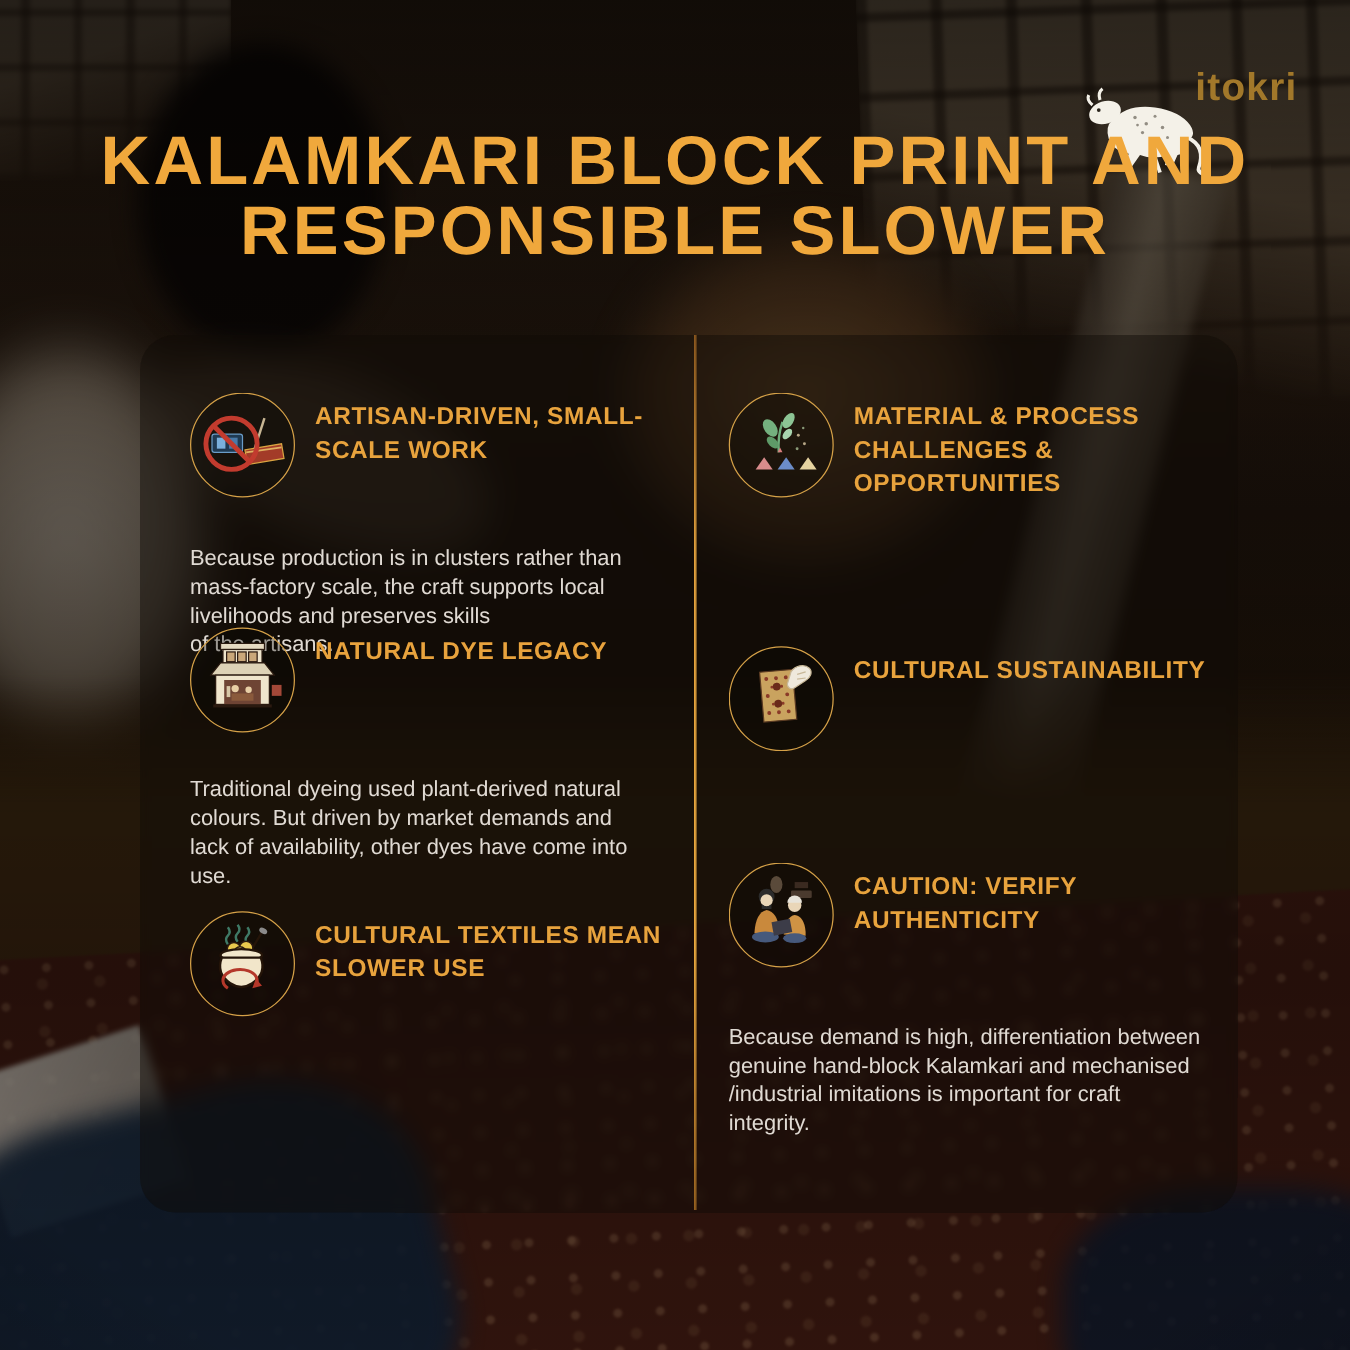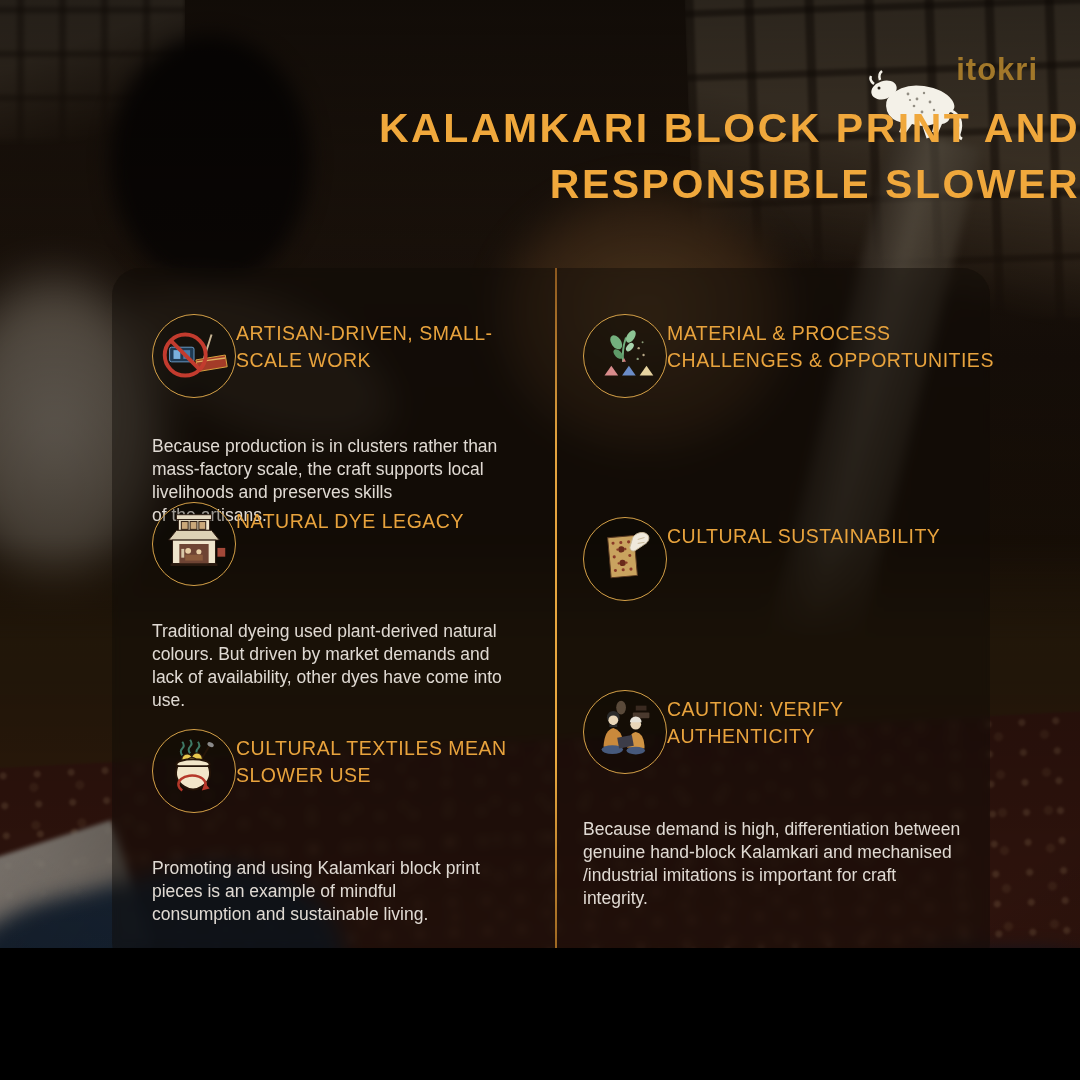--- a/index.html
+++ b/index.html
@@ -1,17 +1,17 @@
 <!DOCTYPE html>
 <html><head>
 <meta charset="utf-8">
 <style>
   html,body{margin:0;padding:0;background:#000;}
   .canvas{
-    position:relative;width:1080px;height:948px;overflow:hidden;
+    position:relative;width:1080px;height:1080px;overflow:hidden;
     background:#150d08;
     font-family:"Liberation Sans","DejaVu Sans",sans-serif;
   }
   .canvas *{box-sizing:border-box;}
   
   .bg{position:absolute;inset:0;}
   .bg > div{position:absolute;}
   .bg-base{inset:0;background:linear-gradient(180deg,#261a10 0%,#1a110a 38%,#221509 62%,#120c0a 100%);}
   .bg-shelf{left:690px;top:-20px;width:420px;height:350px;
     background:
@@ -56,33 +56,33 @@
   .bg-topdark{inset:0;background:linear-gradient(180deg,rgba(0,0,0,.55),rgba(0,0,0,.18) 28%,rgba(0,0,0,.42) 72%,rgba(0,0,0,.25));}
   .bg-vignette{inset:0;background:radial-gradient(130% 125% at 50% 42%,transparent 52%,rgba(0,0,0,.55) 100%);}
 
   
   .panel{position:absolute;left:112px;top:268px;width:878px;height:702px;border-radius:28px;
     background:rgba(16,11,7,.45);backdrop-filter:blur(4px);}
   .divider{position:absolute;left:555px;top:268px;width:2px;height:700px;
     background:linear-gradient(180deg,#8a571e,#e2a23e 25%,#eaa93f 70%,#96611f);}
 
   
-  .title{position:absolute;left:0;top:100px;width:1080px;text-align:right;
-    color:#F0A83C;font-size:41px;font-weight:700;letter-spacing:2.5px;line-height:56px;}
+  .title{position:absolute;left:0;top:100px;width:1080px;text-align:center;
+    color:#F0A83C;font-size:55px;font-weight:700;letter-spacing:2.5px;line-height:56px;}
   .logo{position:absolute;right:38px;top:48px;width:180px;height:110px;}
   .logo-text{position:absolute;right:4px;top:4px;color:#A2782A;font-size:31px;font-weight:700;letter-spacing:1px;}
   .logo-cow{position:absolute;left:0px;top:18px;width:110px;height:88px;}
 
   
   .section{position:absolute;width:420px;}
   .icon-row{display:flex;align-items:flex-start;}
   .icon-circle{flex:0 0 84px;width:84px;height:84px;border-radius:50%;
     border:1.5px solid #D5A148;background:rgba(8,5,3,.30);
     display:flex;align-items:center;justify-content:center;}
-  .sec-title{margin-left:0;padding-top:6px;color:#E8A33D;font-size:19.5px;font-weight:400;
+  .sec-title{margin-left:16px;padding-top:6px;color:#E8A33D;font-size:19.5px;font-weight:700;
     letter-spacing:.5px;line-height:27px;white-space:pre-line;}
   .sec-body{position:absolute;left:0;color:#E0DAD3;font-size:17.5px;line-height:23px;white-space:pre-line;margin-top:25px;}
   .s1{left:152px;top:314px;} .s2{left:583px;top:314px;}
   .s3{left:152px;top:502px;} .s4{left:583px;top:517px;}
   .s5{left:152px;top:729px;} .s6{left:583px;top:690px;}
   .s1 .sec-body,.s2 .sec-body{top:96px;}
   .s3 .sec-body,.s4 .sec-body{top:93px;}
   .s5 .sec-body,.s6 .sec-body{top:103px;}
 </style>
 </head>
@@ -258,23 +258,20 @@
           <circle cx="40" cy="33" r="5" fill="#f2d866" stroke="#2a1a10" stroke-width="1.2"></circle>
           <ellipse cx="41" cy="35" rx="17" ry="5" fill="#f2e6ca" stroke="#241408" stroke-width="2"></ellipse>
           <path d="M25 37 q -5 13 7 21 q 9 6 18 0 q 12 -8 7 -21 z" fill="#f2e6ca" stroke="#241408" stroke-width="2"></path>
           <path d="M30 62 a 14 9 0 1 1 23 -3" fill="none" stroke="#b5382a" stroke-width="2.5"></path>
           <polygon points="53,54 58,60 50,62" fill="#b5382a"></polygon>
         </svg>
       </div>
       <div class="sec-title">CULTURAL TEXTILES MEAN
 SLOWER USE</div>
     </div>
-    <div class="sec-body">Promoting and using Kalamkari block print
-pieces is an example of mindful
-consumption and sustainable living.</div>
   </div>
 
   <div class="section s6">
     <div class="icon-row">
       <div class="icon-circle">
         <svg width="84" height="84" viewBox="0 0 84 84">
           <rect x="50" y="22" width="17" height="6" rx="1" fill="#4a3a2e"></rect>
           <ellipse cx="38" cy="17" rx="5" ry="7" fill="#5a4a3a"></ellipse>
           <rect x="53" y="15" width="11" height="5" fill="#3a2a20"></rect>
           <circle cx="30" cy="27" r="6.5" fill="#2b2b2b"></circle>

